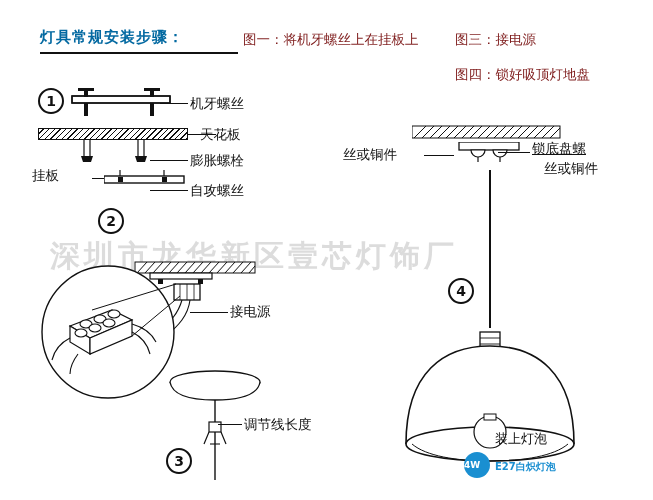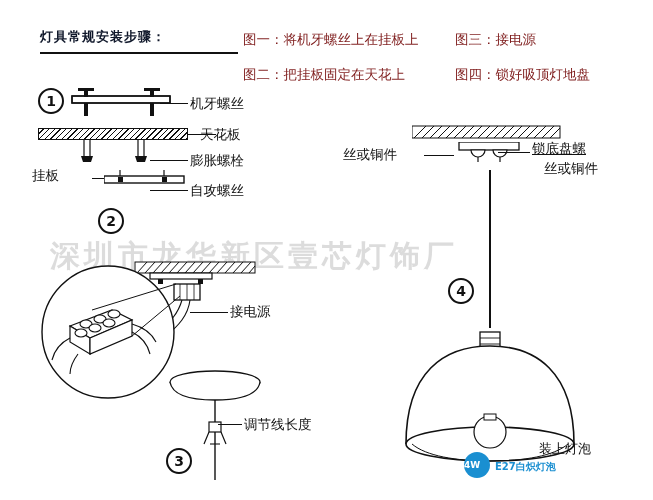--- a/index.html
+++ b/index.html
@@ -18,24 +18,24 @@
     position: relative;
     width: 653px;
     height: 500px;
     background: #ffffff;
   }
   .abs { position: absolute; }
 
   
   .title {
     left: 40px; top: 28px;
-    font-size: 13px;
+    font-size: 15px;
     font-weight: bold;
     letter-spacing: 1px;
-    color: #0f172a;
+    color: #0369a1;
   }
   .hdr-item {
     font-size: 13.5px;
     color: #7f1d1d;
     white-space: nowrap;
   }
   .hdr-1 { left: 243px; top: 31px; }
   .hdr-2 { left: 243px; top: 66px; }
   .hdr-3 { left: 455px; top: 31px; }
   .hdr-4 { left: 455px; top: 66px; }
@@ -104,21 +104,20 @@
   }
   svg { display: block; }
 </style>
 </head>
 <body>
 
 <div id="sheet">
 
   <div class="abs title">灯具常规安装步骤：</div>
   <div class="abs hdr-item hdr-1">图一：将机牙螺丝上在挂板上</div>
-  <div class="abs hdr-item hdr-2">图二：把挂板固定在天花上</div>
   <div class="abs hdr-item hdr-3">图三：接电源</div>
   <div class="abs hdr-item hdr-4">图四：锁好吸顶灯地盘</div>
 
   <div class="abs line-h" style="left:40px; top:52px; width:198px; height:2px;"></div>
 
   <div class="abs watermark">深圳市龙华新区壹芯灯饰厂</div>
 
   <div class="abs num-circle" style="left:38px; top:88px;">1</div>
 
   <div class="abs" style="left:70px; top:88px;">
@@ -321,16 +320,16 @@
       <ellipse cx="94" cy="118" rx="84" ry="17" fill="#ffffff" stroke="#111" stroke-width="1.6"></ellipse>
 
       <path d="M16 118 C 30 130, 60 135, 94 135 C 128 135, 158 130, 172 118" fill="none" stroke="#111" stroke-width="1"></path>
 
       <circle cx="94" cy="106" r="16" fill="#ffffff" stroke="#111" stroke-width="1.2"></circle>
       <rect x="88" y="88" width="12" height="6" fill="#ffffff" stroke="#111" stroke-width="1"></rect>
     </svg>
   </div>
 
   <div class="abs badge-4w" style="left:464px; top:452px;">4W</div>
-  <div class="abs install-bulb" style="left:495px; top:440px;margin-left:44px;">装上灯泡</div>
+  <div class="abs install-bulb" style="left:495px; top:430px;">装上灯泡</div>
   <div class="abs e27" style="left:495px; top:460px;">E27白炽灯泡</div>
 
 </div>
 
 </body></html>

